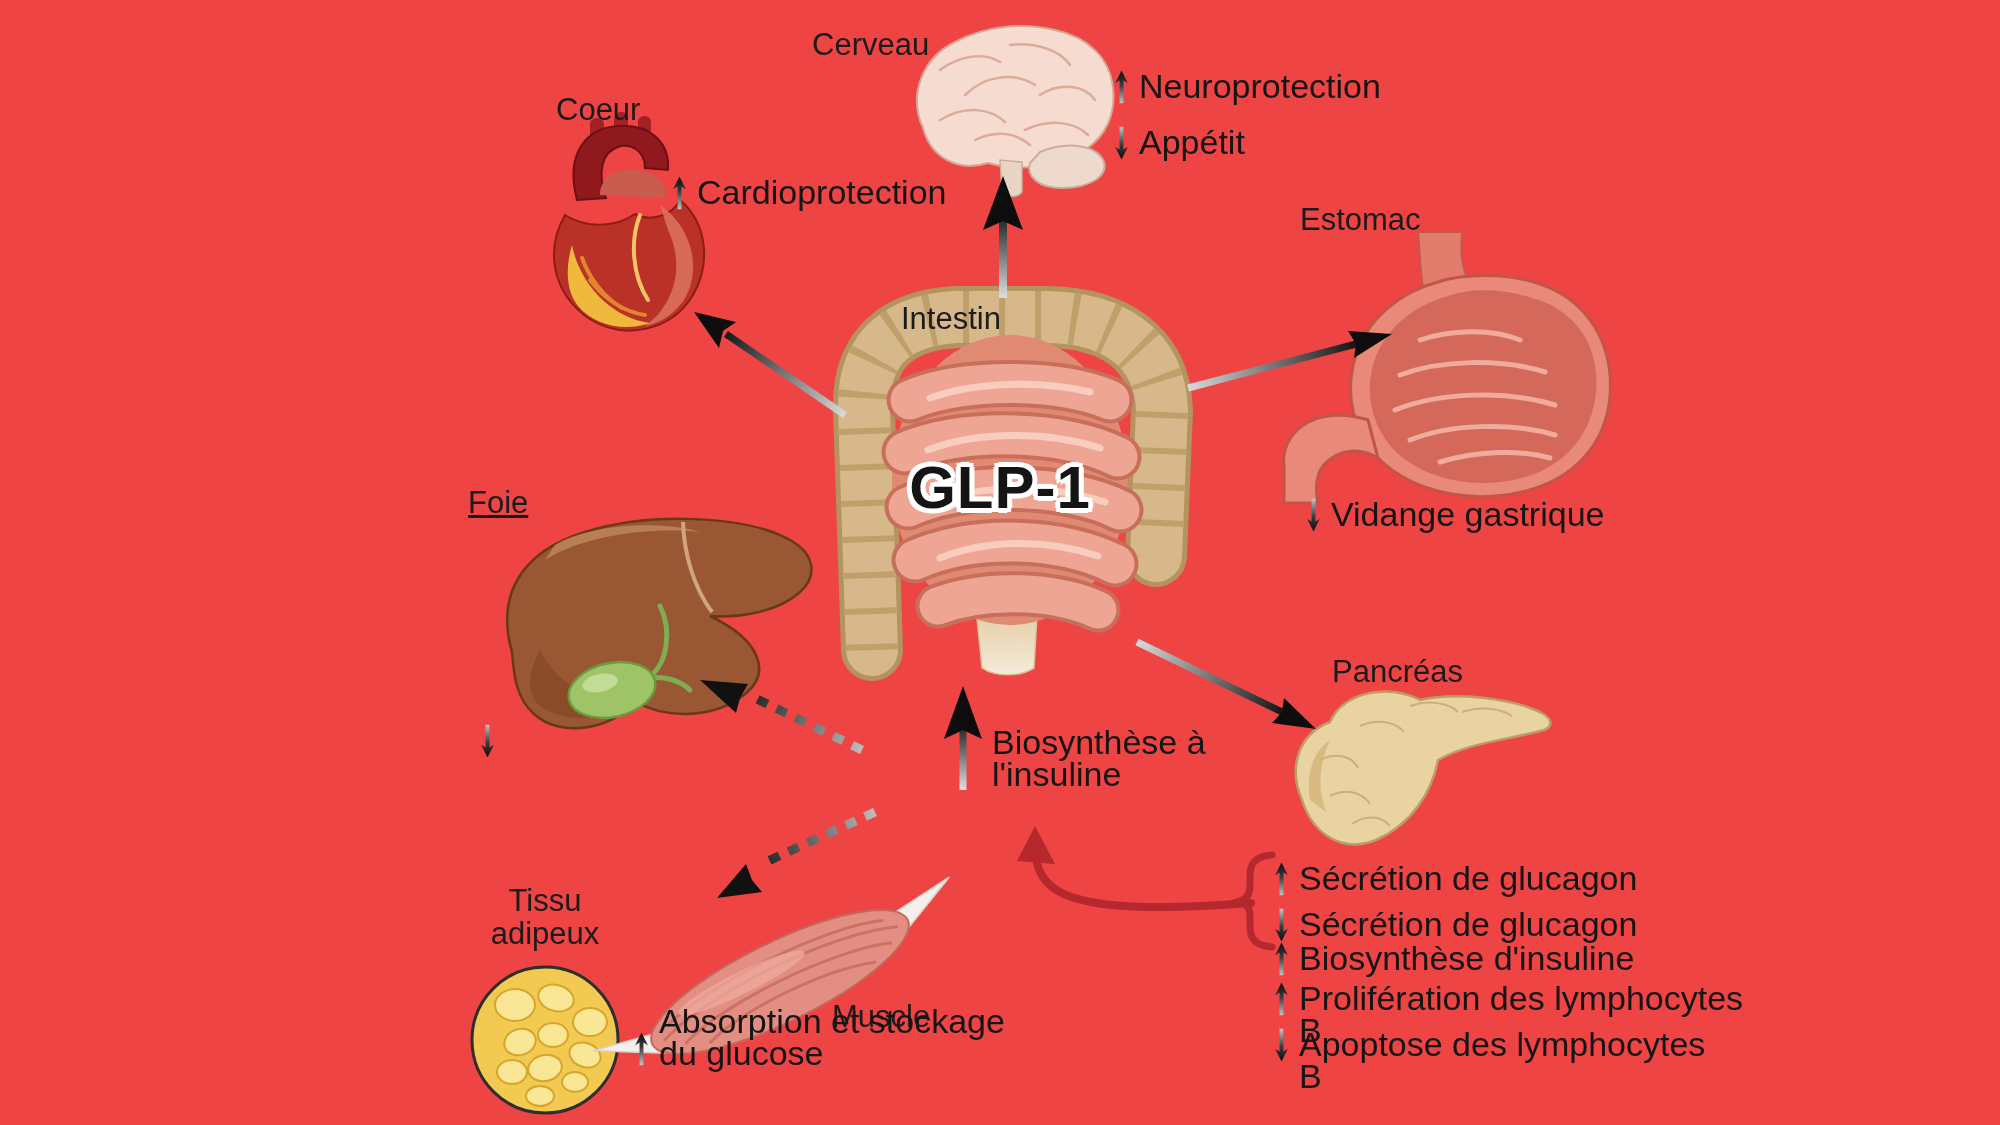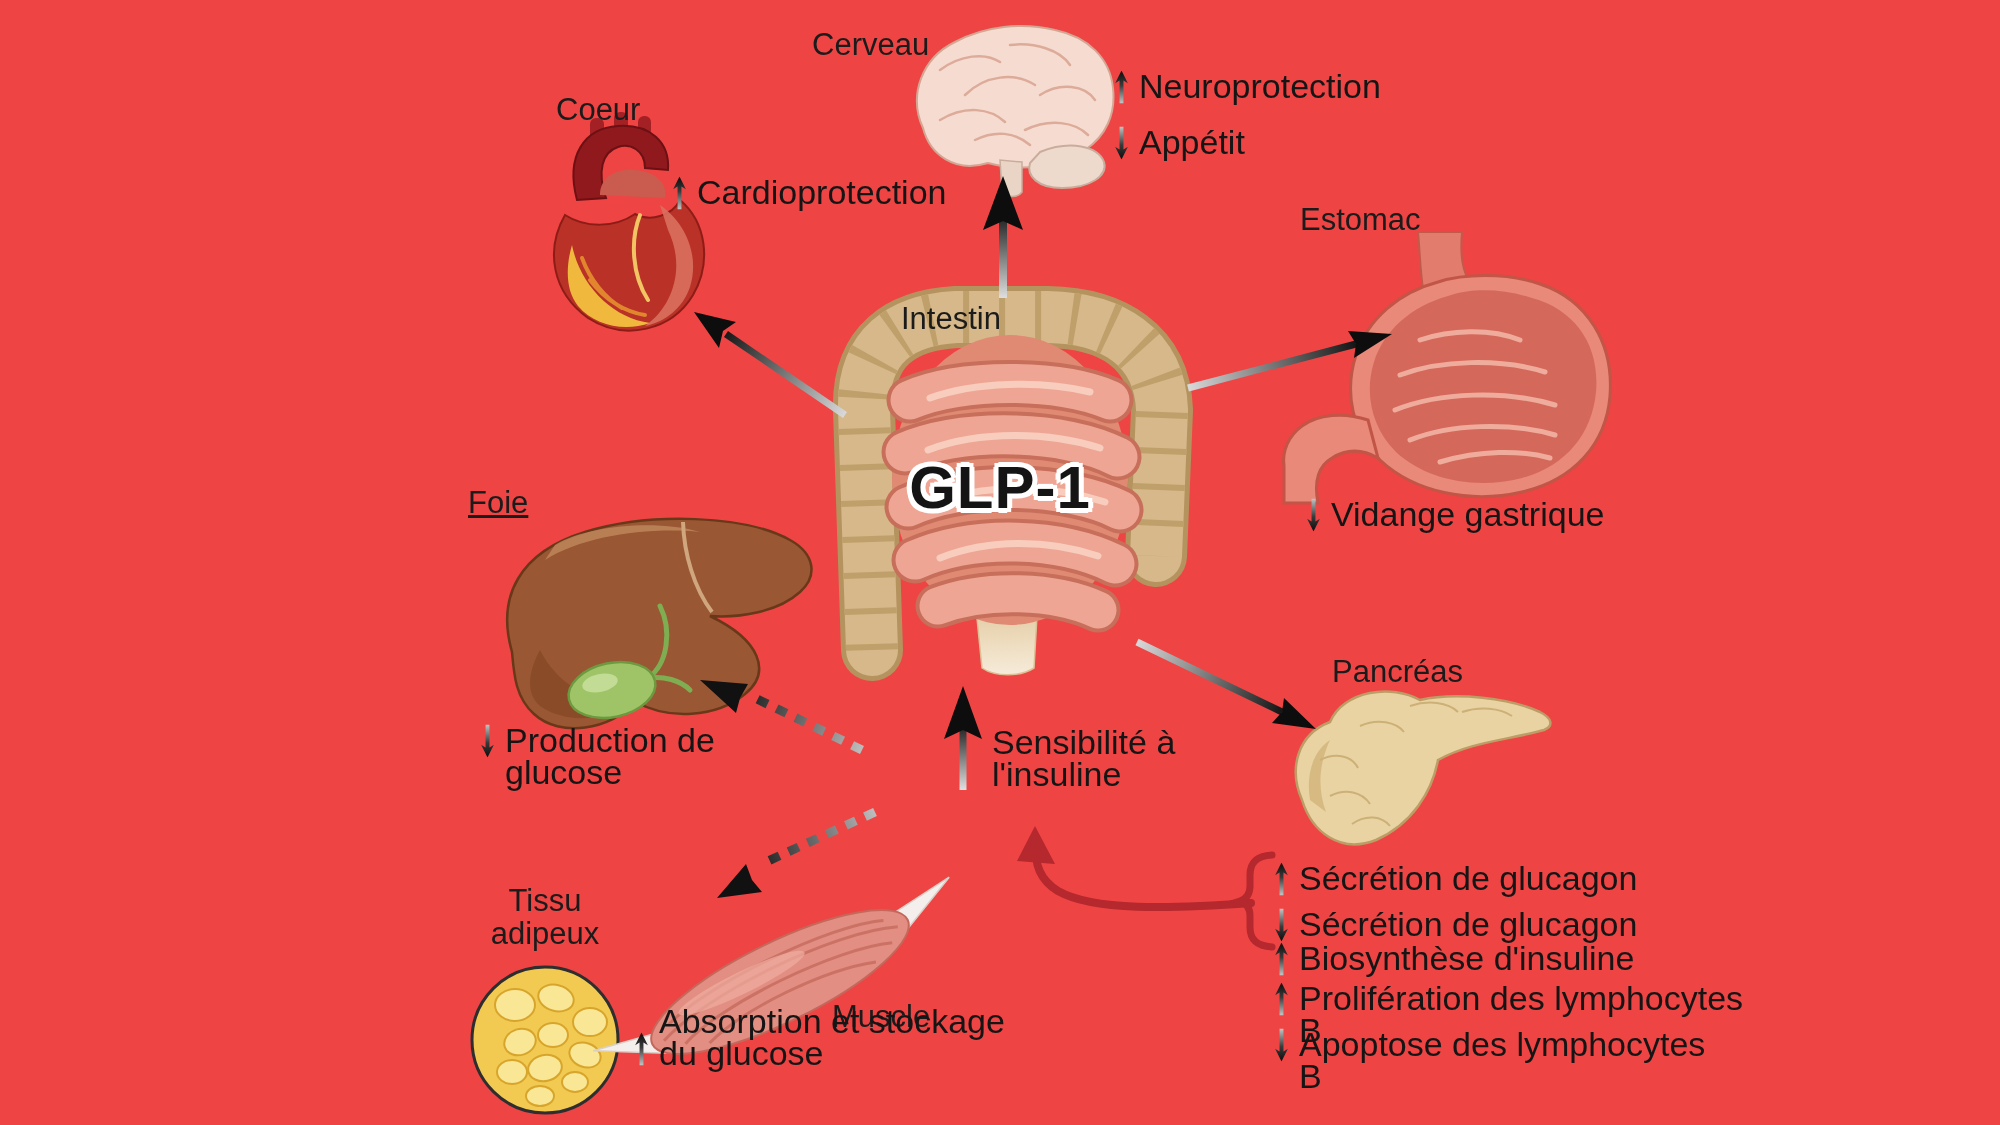--- a/index.html
+++ b/index.html
@@ -244,28 +244,26 @@
         </svg>
       <span>Vidange gastrique</span>
     </div>
   </div>
 
   <div class="fx" style="left:480px;top:724px;" id="fx-foie">
     <div class="fx-row">
       <svg class="arr" width="15" height="34" viewBox="0 0 20 44">
           <use href="#arrDnSm"></use>
         </svg>
-      <span>Production de
-glucose</span>
     </div>
   </div>
 
   <div class="fx" style="left:992px;top:726px;" id="fx-sensibilite">
     <div class="fx-row">
-      <span>Sensibilité à
+      <span>Biosynthèse à
 l'insuline</span>
     </div>
   </div>
 
   <div class="fx" style="left:1274px;top:862px;" id="fx-pancreas">
     <div class="fx-row p1">
       <svg class="arr" width="15" height="34" viewBox="0 0 20 44">
           <use href="#arrUpSm"></use>
         </svg>
       <span>Sécrétion de glucagon</span>

